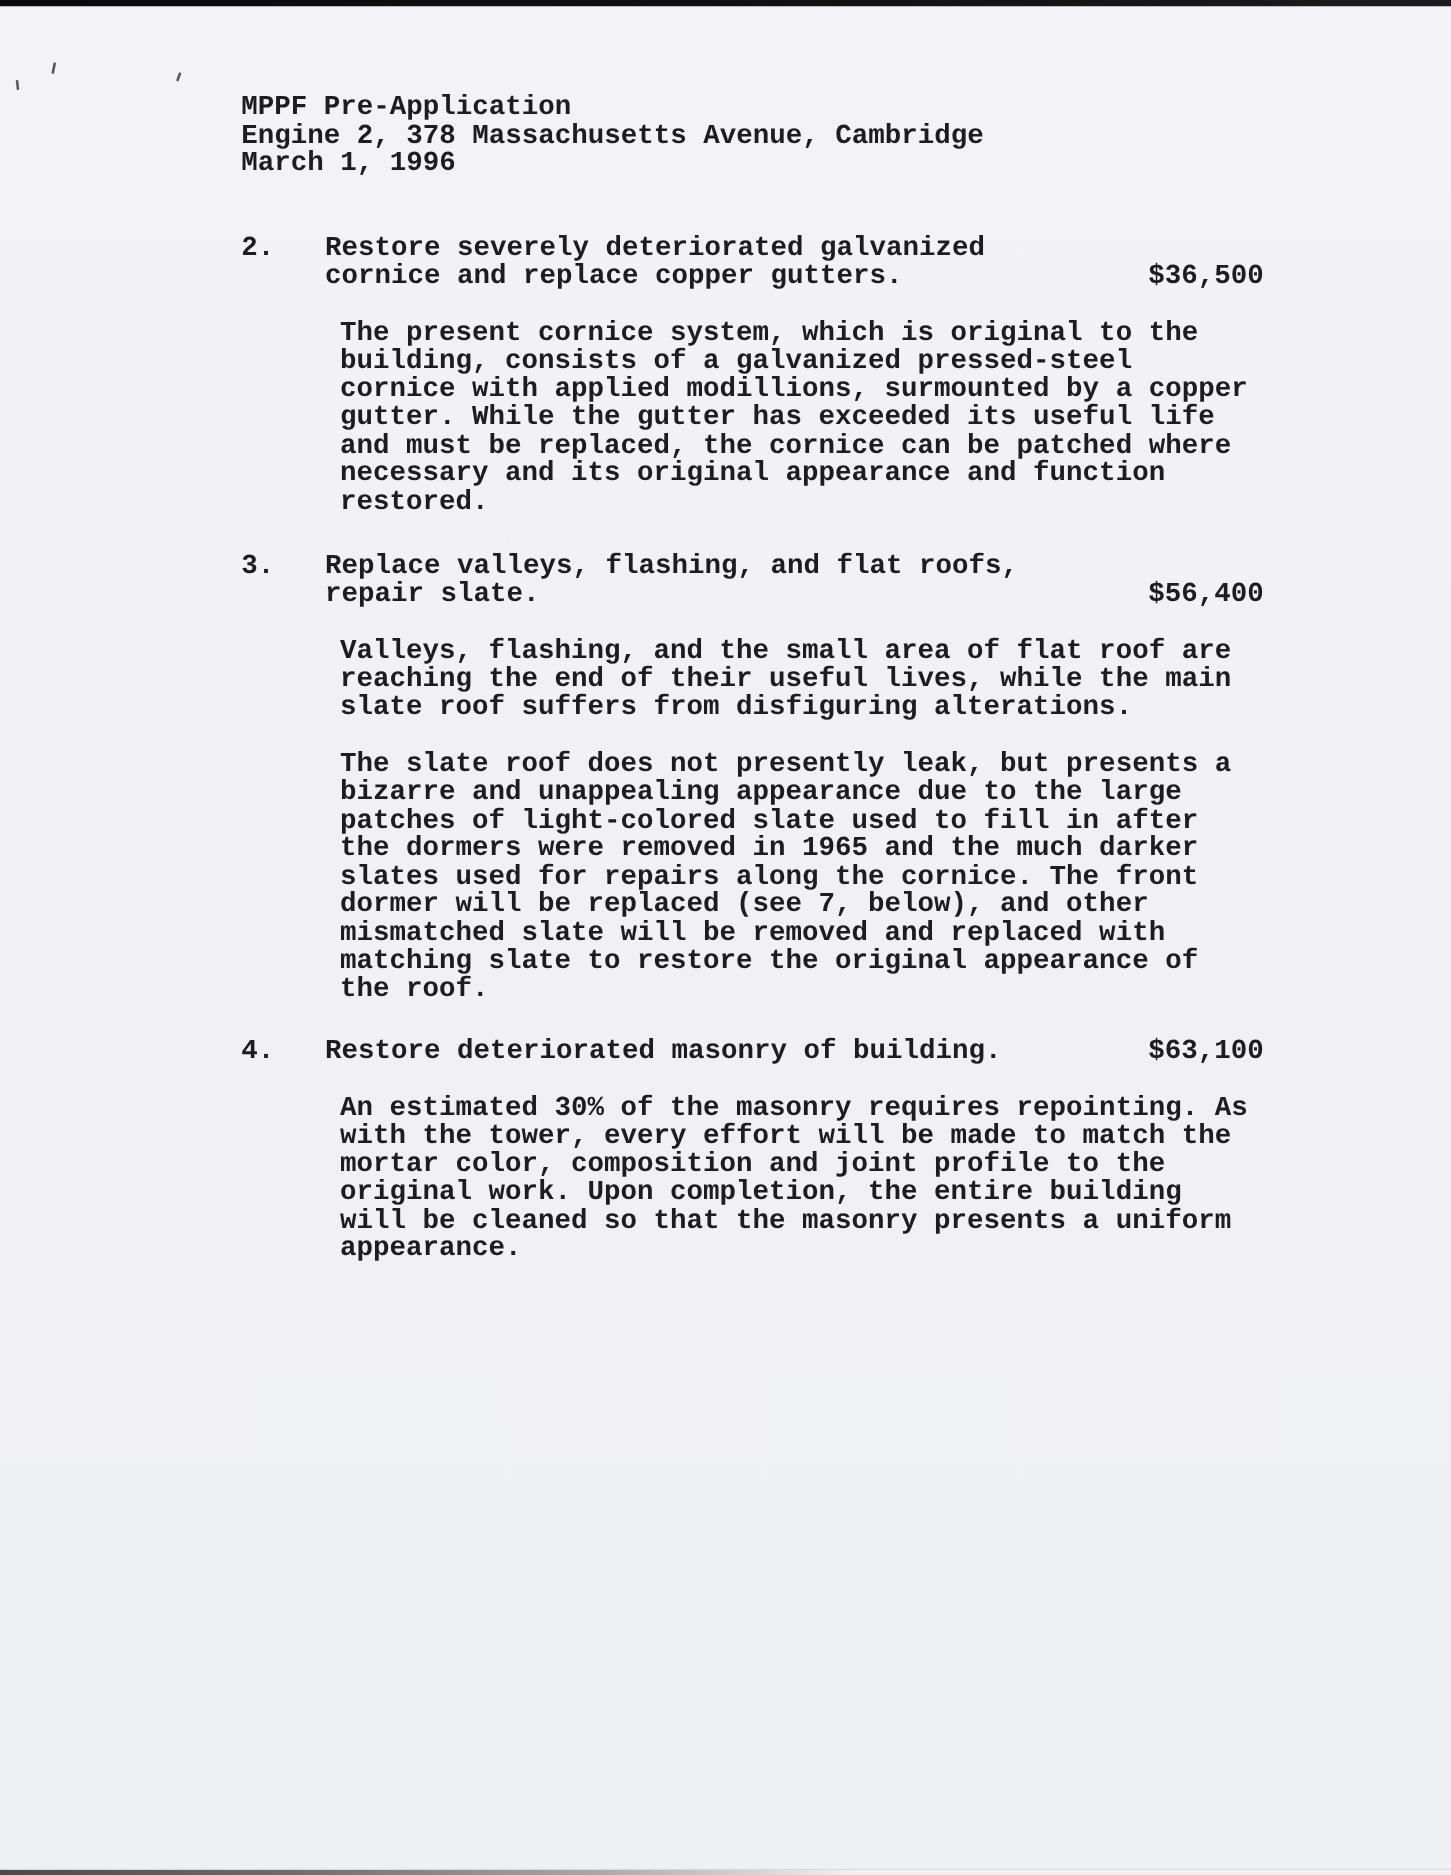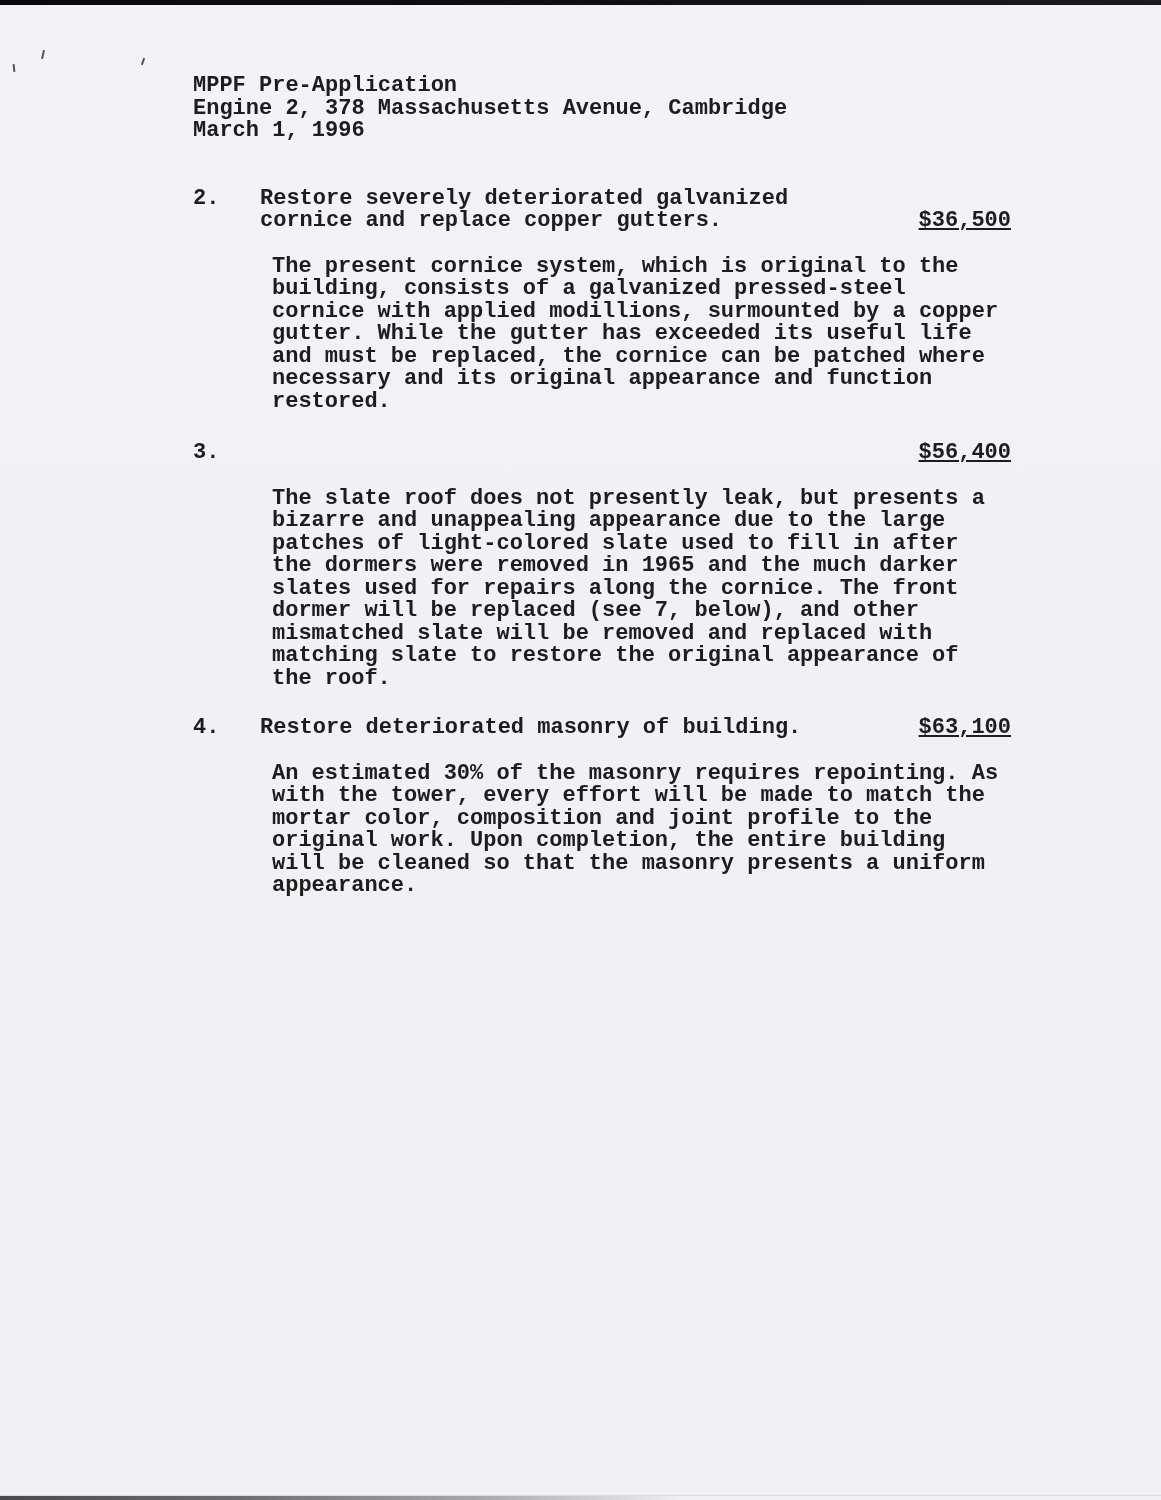--- a/index.html
+++ b/index.html
@@ -68,21 +68,21 @@
   .item-3 { margin-top: 29px; }
   .item-4 { margin-top: 27px; }
 
   .item-heading {
     display: grid;
     grid-template-columns: 67px 1fr max-content;
     align-items: end;
   }
   .item-number { align-self: start; }
   .item-title { white-space: pre-line; }
-  .item-cost { text-align: right; text-decoration: underline; }
+  .item-cost { text-align: left; }
 
   .item-body { margin-left: 67px; }
   .para {
     margin: 23px 0 0 12px;
     white-space: pre-line;
   }
 </style>
 </head>
 <body>
 
@@ -112,23 +112,28 @@
 gutter. While the gutter has exceeded its useful life
 and must be replaced, the cornice can be patched where
 necessary and its original appearance and function
 restored.</p>
       </div>
     </div>
 
     <div class="item item-3">
       <div class="item-heading">
         <div class="item-number">3.</div>
+        <div class="item-title">Replace valleys, flashing, and flat roofs,
+repair slate.</div>
         <div class="item-cost">$56,400</div>
       </div>
       <div class="item-body">
+        <p class="para">Valleys, flashing, and the small area of flat roof are
+reaching the end of their useful lives, while the main
+slate roof suffers from disfiguring alterations.</p>
         <p class="para">The slate roof does not presently leak, but presents a
 bizarre and unappealing appearance due to the large
 patches of light-colored slate used to fill in after
 the dormers were removed in 1965 and the much darker
 slates used for repairs along the cornice. The front
 dormer will be replaced (see 7, below), and other
 mismatched slate will be removed and replaced with
 matching slate to restore the original appearance of
 the roof.</p>
       </div>

